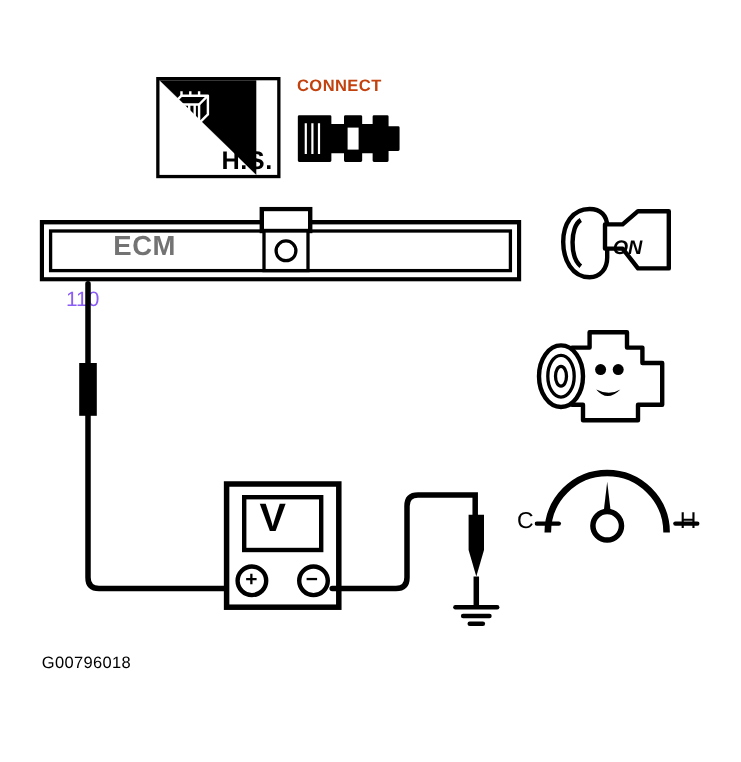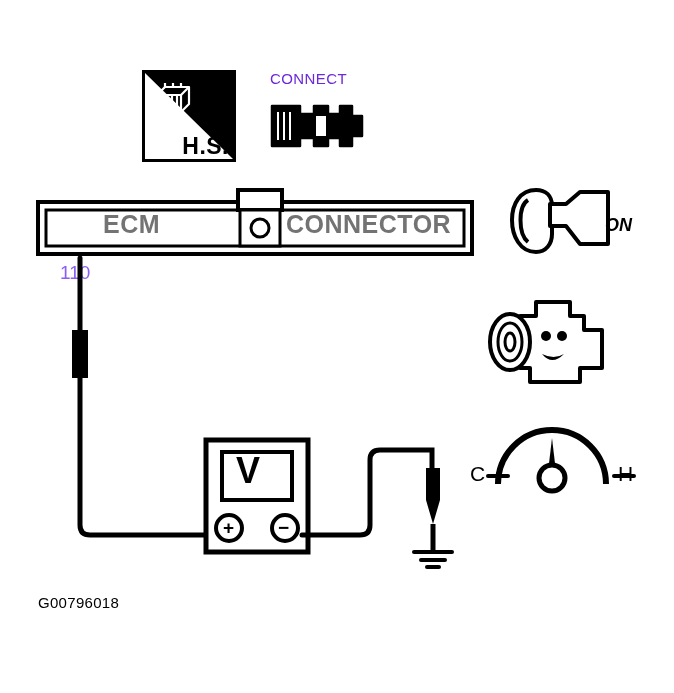--- a/index.html
+++ b/index.html
@@ -18,21 +18,21 @@
     position: absolute;
     left: 0; top: 0;
     width: 674px;
     height: 693px;
   }
   .abs { position: absolute; }
 
   
   #hs-badge {
     left: 142px; top: 70px;
-    width: 94px; height: 92px;
+    width: 113px; height: 92px;
     background: #ffffff;
     border: 3px solid #000000;
     box-sizing: border-box;
   }
   #hs-badge .tri {
     position: absolute;
     left: 0; top: 0;
     width: 88px; height: 86px;
     background: linear-gradient(to bottom left, #000000 49.6%, rgba(0,0,0,0) 50.4%);
   }
@@ -48,23 +48,23 @@
   #hs-connector-icon {
     position: absolute;
     left: 8px; top: 8px;
     width: 48px; height: 40px;
   }
 
   
   #connect-label {
     left: 270px; top: 70px;
     font-size: 15px;
-    font-weight: normal;
+    font-weight: bold;
     letter-spacing: 0.4px;
-    color: #6d28d9;
+    color: #c2410c;
     font-family: "Liberation Sans", sans-serif;
   }
   #connect-plug {
     left: 266px; top: 92px;
     width: 104px; height: 68px;
   }
 
   
   #ecm-bar {
     left: 36px; top: 188px;
@@ -107,21 +107,20 @@
   }
 
   
   #ignition-on-text {
     left: 557px; top: 215px;
     font-size: 18px;
     font-weight: bold;
     font-style: italic;
     color: #000000;
     font-family: "Liberation Sans", sans-serif;
-    margin-left: 48px;
   }
 
   
   #label-c { left: 470px; top: 462px; }
   #label-h { left: 618px; top: 462px; }
   .ch-label {
     position: absolute;
     font-size: 21px;
     color: #000000;
     font-family: "Liberation Sans", sans-serif;
@@ -172,21 +171,20 @@
   </svg>
 
   <svg class="abs" id="ecm-bar" viewBox="0 0 438 68">
     <rect x="2" y="14" width="434" height="52" fill="#ffffff" stroke="#000000" stroke-width="4"></rect>
     <rect x="10" y="22" width="418" height="36" fill="#ffffff" stroke="#000000" stroke-width="3"></rect>
     <rect x="202" y="2" width="44" height="20" fill="#ffffff" stroke="#000000" stroke-width="4"></rect>
     <rect x="204" y="22" width="40" height="36" fill="#ffffff" stroke="#000000" stroke-width="3"></rect>
     <circle cx="224" cy="40" r="9" fill="#ffffff" stroke="#000000" stroke-width="3"></circle>
   </svg>
   <div id="ecm-text">ECM</div>
-  <div id="connector-text">CONNECTOR</div>
 
   <div class="abs" id="wire-label-110">110</div>
 
   <svg class="abs" style="left:0; top:0; width:674px; height:693px;" viewBox="0 0 674 693">
 
     <path d="M80 258 L80 525 Q80 535 90 535 L212 535" fill="none" stroke="#000000" stroke-width="5" stroke-linecap="round"></path>
 
     <rect x="72" y="330" width="16" height="48" fill="#000000"></rect>
 
     <rect x="206" y="440" width="102" height="112" fill="#ffffff" stroke="#000000" stroke-width="5"></rect>

